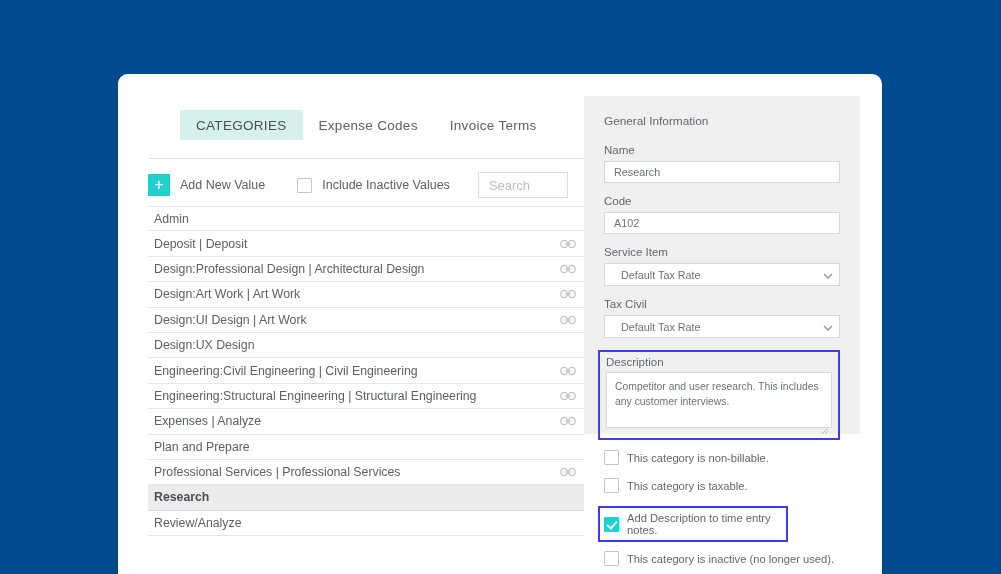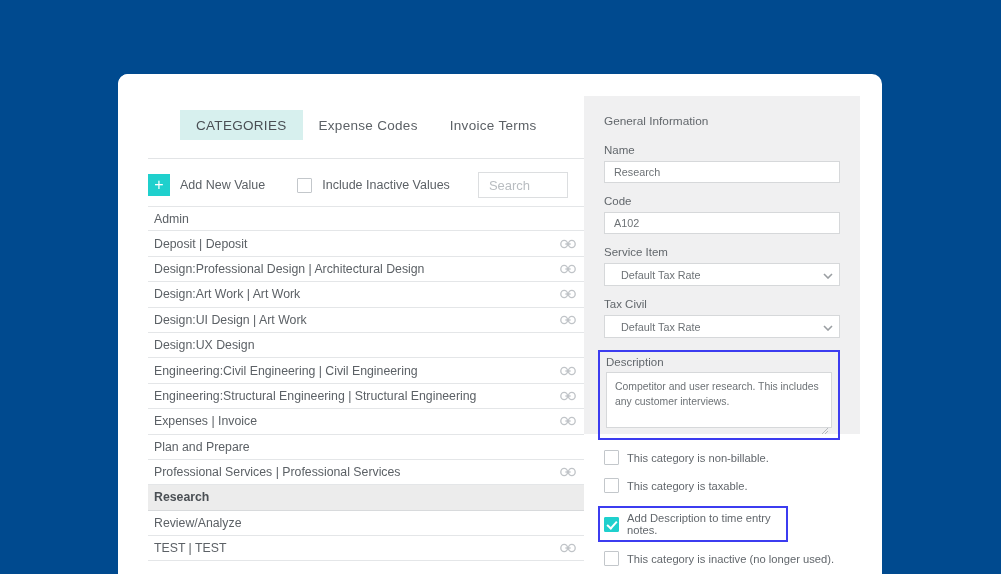--- a/index.html
+++ b/index.html
@@ -401,21 +401,21 @@
           <span class="cat-label">Engineering:Structural Engineering | Structural Engineering</span>
           <span class="link-icon">
             <svg viewBox="0 0 18 10" width="16" height="10">
               <rect x="0.9" y="0.9" width="7.6" height="8.2" rx="4.1" fill="none" stroke="currentColor" stroke-width="1.5"></rect>
               <rect x="9.5" y="0.9" width="7.6" height="8.2" rx="4.1" fill="none" stroke="currentColor" stroke-width="1.5"></rect>
               <path d="M6 5 L12 5" stroke="currentColor" stroke-width="1.5"></path>
             </svg>
           </span>
         </div>
         <div class="cat-row">
-          <span class="cat-label">Expenses | Invoice</span>
+          <span class="cat-label">Expenses | Analyze</span>
           <span class="link-icon">
             <svg viewBox="0 0 18 10" width="16" height="10">
               <rect x="0.9" y="0.9" width="7.6" height="8.2" rx="4.1" fill="none" stroke="currentColor" stroke-width="1.5"></rect>
               <rect x="9.5" y="0.9" width="7.6" height="8.2" rx="4.1" fill="none" stroke="currentColor" stroke-width="1.5"></rect>
               <path d="M6 5 L12 5" stroke="currentColor" stroke-width="1.5"></path>
             </svg>
           </span>
         </div>
         <div class="cat-row">
           <span class="cat-label">Plan and Prepare</span>
@@ -428,30 +428,20 @@
               <rect x="9.5" y="0.9" width="7.6" height="8.2" rx="4.1" fill="none" stroke="currentColor" stroke-width="1.5"></rect>
               <path d="M6 5 L12 5" stroke="currentColor" stroke-width="1.5"></path>
             </svg>
           </span>
         </div>
         <div class="cat-row selected">
           <span class="cat-label">Research</span>
         </div>
         <div class="cat-row">
           <span class="cat-label">Review/Analyze</span>
-        </div>
-        <div class="cat-row">
-          <span class="cat-label">TEST | TEST</span>
-          <span class="link-icon">
-            <svg viewBox="0 0 18 10" width="16" height="10">
-              <rect x="0.9" y="0.9" width="7.6" height="8.2" rx="4.1" fill="none" stroke="currentColor" stroke-width="1.5"></rect>
-              <rect x="9.5" y="0.9" width="7.6" height="8.2" rx="4.1" fill="none" stroke="currentColor" stroke-width="1.5"></rect>
-              <path d="M6 5 L12 5" stroke="currentColor" stroke-width="1.5"></path>
-            </svg>
-          </span>
         </div>
       </div>
 
   </div>
 
   <div id="detail-panel">
 
     <div id="panel-title">General Information</div>
 
     <div class="field-group">

